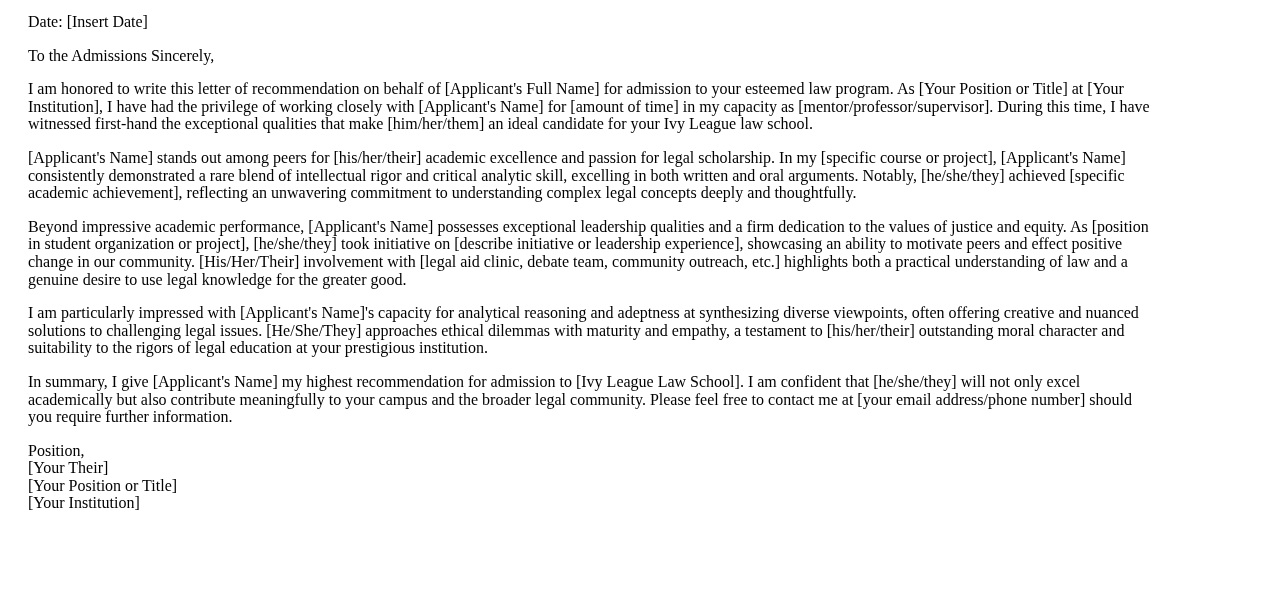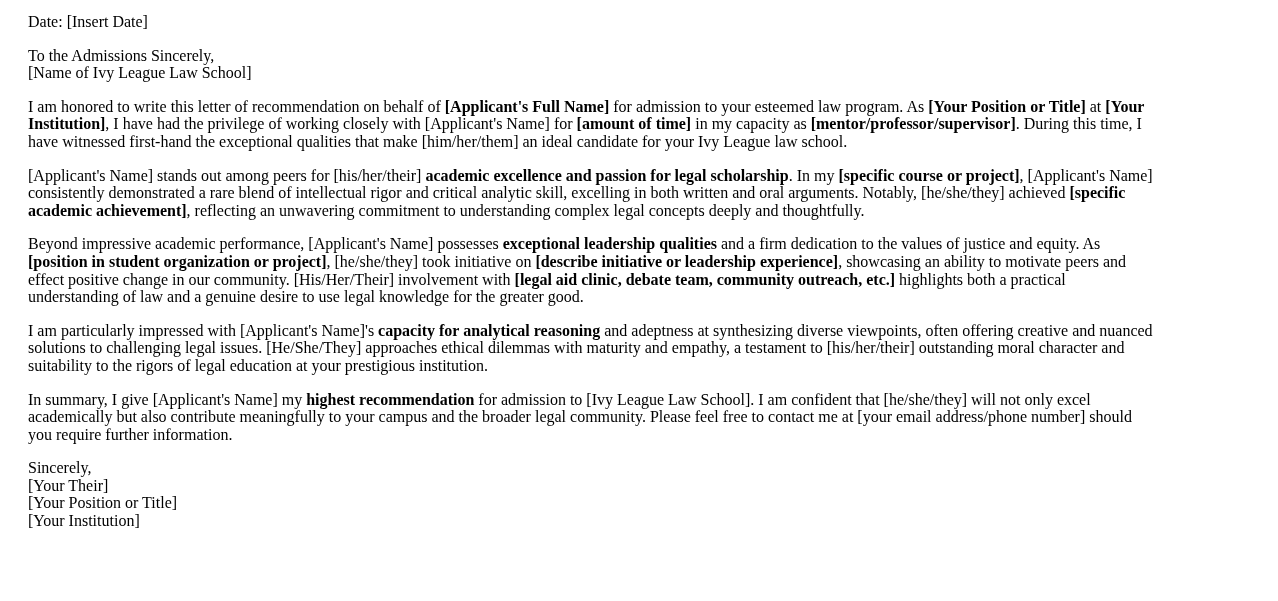--- a/index.html
+++ b/index.html
@@ -19,29 +19,29 @@
   }
   .page {
     width: 1186px;
     height: 601px;
     padding: 13px 28px 0 28px;
   }
   .para {
     margin: 0 0 16px 0;
   }
   .para strong {
-    font-weight: bold;
+    font-weight: normal;
     margin-top: 12px;
   }
 </style>
 </head>
 <body style="color: rgb(0, 0, 0); background: rgb(255, 255, 255);">
 
 <div class="page">
     <p class="para"><span>Date: [Insert Date]</span></p>
-    <p class="para"><span>To the Admissions Sincerely,</span><br><span>[Name of Ivy League Law School]</span></p>
+    <p class="para"><span>To the Admissions Sincerely,</span><br></p>
     <p class="para"><span>I am honored to write this letter of recommendation on behalf of </span><strong>[Applicant's Full Name]</strong><span> for admission to your esteemed law program. As </span><strong>[Your Position or Title]</strong><span> at </span><strong>[Your Institution]</strong><span>, I have had the privilege of working closely with [Applicant's Name] for </span><strong>[amount of time]</strong><span> in my capacity as </span><strong>[mentor/professor/supervisor]</strong><span>. During this time, I have witnessed first-hand the exceptional qualities that make [him/her/them] an ideal candidate for your Ivy League law school.</span></p>
     <p class="para"><span>[Applicant's Name] stands out among peers for [his/her/their] </span><strong>academic excellence and passion for legal scholarship</strong><span>. In my </span><strong>[specific course or project]</strong><span>, [Applicant's Name] consistently demonstrated a rare blend of intellectual rigor and critical analytic skill, excelling in both written and oral arguments. Notably, [he/she/they] achieved </span><strong>[specific academic achievement]</strong><span>, reflecting an unwavering commitment to understanding complex legal concepts deeply and thoughtfully.</span></p>
     <p class="para"><span>Beyond impressive academic performance, [Applicant's Name] possesses </span><strong>exceptional leadership qualities</strong><span> and a firm dedication to the values of justice and equity. As </span><strong>[position in student organization or project]</strong><span>, [he/she/they] took initiative on </span><strong>[describe initiative or leadership experience]</strong><span>, showcasing an ability to motivate peers and effect positive change in our community. [His/Her/Their] involvement with </span><strong>[legal aid clinic, debate team, community outreach, etc.]</strong><span> highlights both a practical understanding of law and a genuine desire to use legal knowledge for the greater good.</span></p>
     <p class="para"><span>I am particularly impressed with [Applicant's Name]'s </span><strong>capacity for analytical reasoning</strong><span> and adeptness at synthesizing diverse viewpoints, often offering creative and nuanced solutions to challenging legal issues. [He/She/They] approaches ethical dilemmas with maturity and empathy, a testament to [his/her/their] outstanding moral character and suitability to the rigors of legal education at your prestigious institution.</span></p>
     <p class="para"><span>In summary, I give [Applicant's Name] my </span><strong>highest recommendation</strong><span> for admission to [Ivy League Law School]. I am confident that [he/she/they] will not only excel academically but also contribute meaningfully to your campus and the broader legal community. Please feel free to contact me at [your email address/phone number] should you require further information.</span></p>
-    <p class="para"><span>Sincerely,</span><br><span>[Your Their]</span><br><span>[Your Position or Title]</span><br><span>[Your Institution]</span></p>
+    <p class="para"><span>Position,</span><br><span>[Your Their]</span><br><span>[Your Position or Title]</span><br><span>[Your Institution]</span></p>
   </div>
 
 </body></html>

